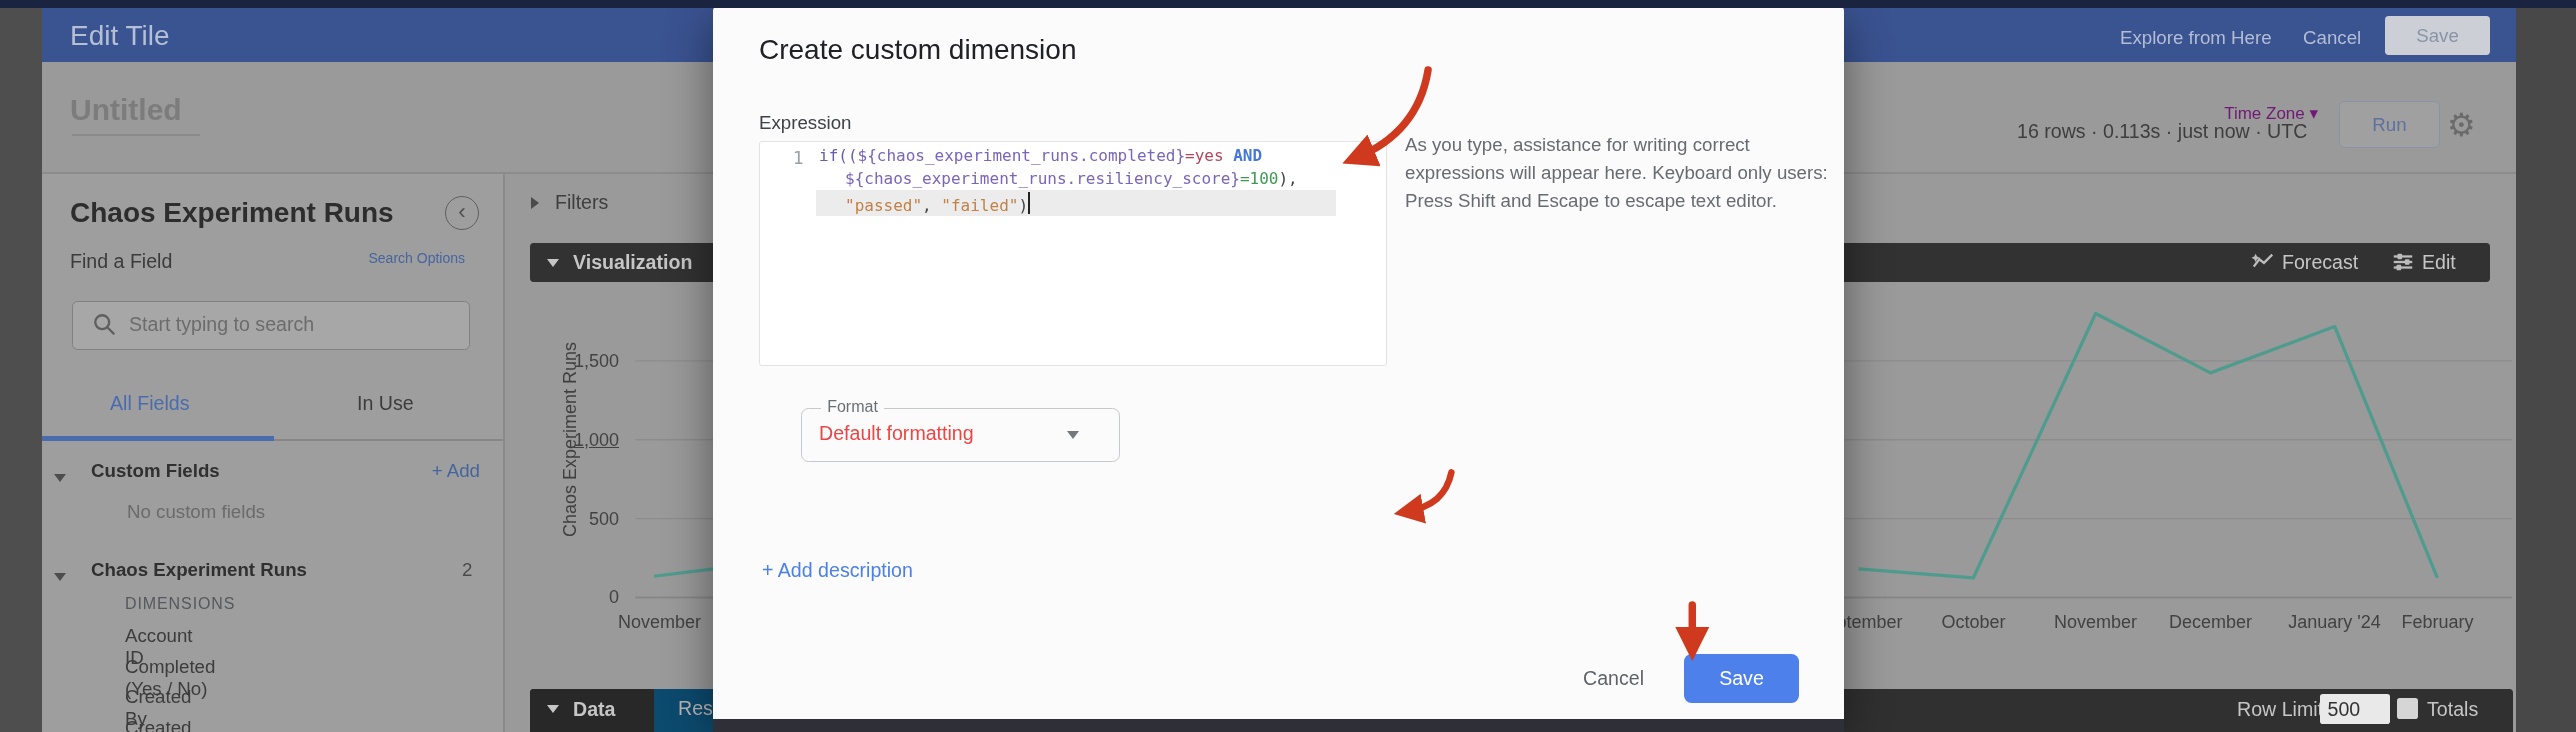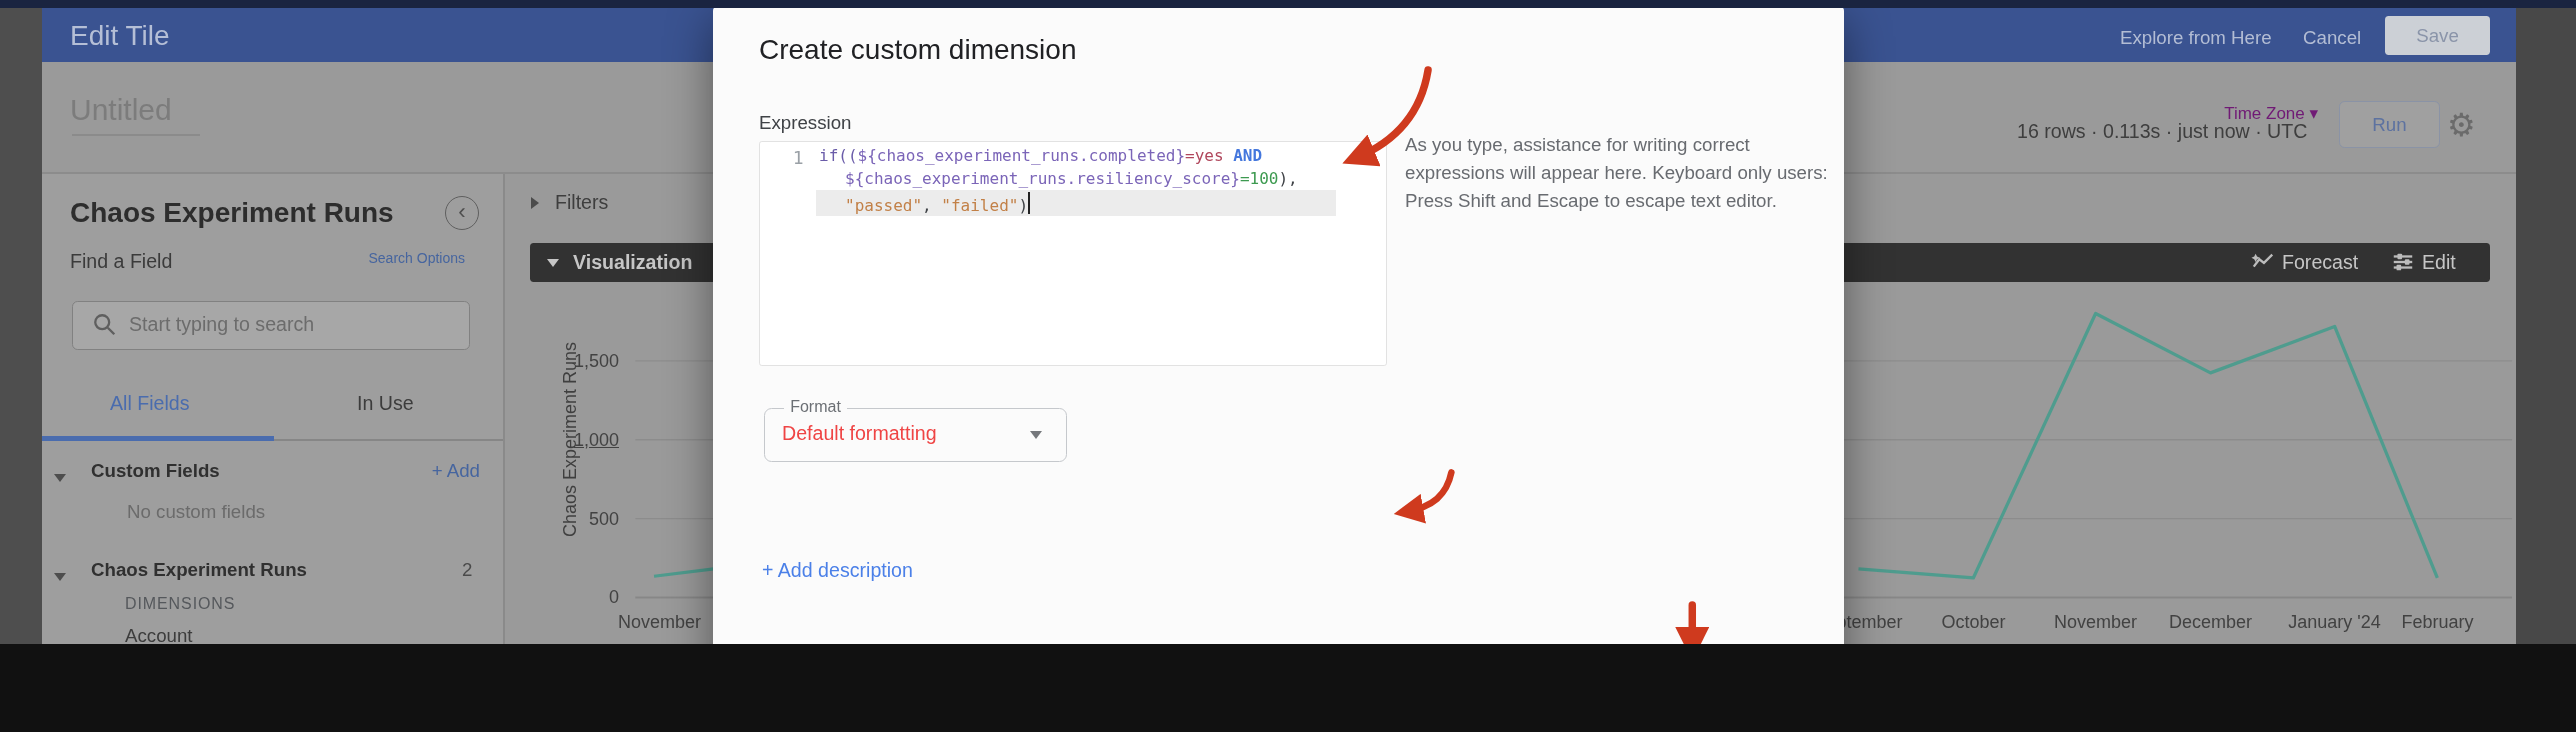--- a/index.html
+++ b/index.html
@@ -1,31 +1,31 @@
 <!DOCTYPE html>
 <html style="font-size:15px"><head>
 <meta charset="utf-8">
 <style>
   html,body{margin:0;padding:0;background:#111;}
-  #screen{position:relative;width:2576px;height:644px;overflow:hidden;
+  #screen{position:relative;width:2576px;height:732px;overflow:hidden;
     font-family:"Liberation Sans",sans-serif;background:#9a9a9a;}
   .ab{position:absolute;}
   .nosel{user-select:none;}
   
   .top-strip{left:0;top:0;width:2576px;height:7.5px;background:#1a2440;}
   .left-strip{left:0;top:7.5px;width:42px;height:725px;background:#4e4e4e;}
   .right-strip{left:2516px;top:7.5px;width:60px;height:725px;background:#484848;}
   
   .topbar{left:42px;top:7.5px;width:2474px;height:54px;background:#3a5391;}
   .topbar-title{left:70px;top:19.6px;font-size:28px;font-weight:500;color:#b5bfd6;}
   .topbar-link{top:27px;font-size:18.7px;color:#b3bdd4;}
   .topbar-save{left:2385px;top:16px;width:105px;height:39px;background:#ccd0d6;border-radius:3.7px;
     color:#8a94a9;font-size:18.7px;display:flex;align-items:center;justify-content:center;}
   
-  .untitled{left:70px;top:93px;font-size:30px;color:#7c7c7c;}
+  .untitled{left:70px;top:93px;font-size:30px;color:#7c7c7c;font-weight:bold;}
   .untitled-line{left:72px;top:134px;width:128px;height:1.9px;background:#8b8b8b;}
   .tz{left:2169px;top:103px;width:149px;text-align:right;font-size:17px;color:#701a75;}
   .stats{left:2017px;top:120px;font-size:19.6px;color:#3e3e3e;}
   .run-btn{left:2339px;top:101px;width:99px;height:45px;border:1.9px solid #8a93a6;border-radius:5.6px;
     color:#5d72a0;font-size:18.7px;display:flex;align-items:center;justify-content:center;background:#a0a0a0;}
   .gear{left:2447px;top:106px;font-size:32px;color:#6b6b6b;}
   .hdiv{left:42px;top:172px;width:2474px;height:1.9px;background:#8c8c8c;}
   
   .sidebar-bg{left:42px;top:174px;width:461px;height:559px;background:#9e9e9e;}
   .vdiv{left:503px;top:174px;width:1.9px;height:559px;background:#8a8a8a;}
@@ -46,40 +46,40 @@
   
   .filters-lbl{left:555px;top:191px;font-size:19.6px;color:#3e3e3e;}
   .viz-bar{left:530px;top:243px;width:1960px;height:39px;background:#323232;border-radius:3.7px;}
   .bar-lbl{font-size:19.6px;color:#c6c6c6;}
   .ylab{left:532px;top:346px;font-size:18px;color:#3f3f3f;transform:rotate(-90deg);transform-origin:left top;
     white-space:nowrap;left:560px;top:537px;}
   .ytick{width:56px;text-align:right;font-size:18px;color:#424242;}
   .xtick{font-size:18px;color:#424242;text-align:center;width:149px;margin-left:-75px;}
   .footer-bar{left:530px;top:689px;width:1983px;height:43px;background:#303030;border-radius:3.7px 3.7px 0 0;}
   .data-pill{left:530px;top:689px;width:124px;height:43px;background:#282828;border-radius:3.7px 3.7px 0 0;}
-  .res-tab{left:654px;top:689px;width:59px;height:43px;background:#14532d;overflow:hidden;}
+  .res-tab{left:654px;top:689px;width:59px;height:43px;background:#0c4a6e;overflow:hidden;}
   .rl-input{left:2320px;top:694px;width:62px;height:30px;background:#e9e9e9;border-radius:2.8px;
     font-size:19.6px;color:#333;padding-left:7.5px;line-height:30px;}
   .chk{left:2397px;top:698px;width:20.5px;height:20.5px;background:#d6d6d6;border-radius:2.8px;}
   
   .modal{left:713px;top:6.5px;width:1131px;height:715px;background:#fbfbfb;border-radius:3.7px;
     box-shadow:0 13px 47px rgba(0,0,0,.45);}
   .m-title{left:759px;top:34px;font-size:28px;font-weight:500;color:#202124;}
   .m-expr-lbl{left:759px;top:112px;font-size:18.7px;color:#3f4246;}
   .editor{left:759px;top:141px;width:626px;height:223px;background:#fff;border:1.9px solid #e2e2e2;border-radius:2.8px;}
   .active-line{left:816px;top:190px;width:520px;height:26px;background:#ececec;}
   .gutter-num{left:785px;top:147px;width:18.7px;text-align:right;font-family:"DejaVu Sans Mono",monospace;
     font-size:18px;color:#9aa0a6;}
   .code-line{font-family:"DejaVu Sans Mono",monospace;font-size:16px;white-space:pre;color:#3f4246;}
   .tok-kw{color:#6a5ca9;} .tok-var{color:#7b65b8;} .tok-val{color:#b0475c;}
   .tok-and{color:#4477dd;font-weight:bold;} .tok-num{color:#3d9a50;} .tok-str{color:#c28047;} .tok-plain{color:#3f4246;}
   .cursor{display:inline-block;width:1.9px;height:22.4px;background:#222;vertical-align:-3.7px;}
   .m-help{left:1405px;top:131px;width:425px;font-size:18.7px;line-height:28px;color:#686b70;}
   .fieldset{border-radius:7.5px;background:#fbfbfb;}
-  .format-box{left:764px;top:408px;width:301px;height:52px;border:1.9px solid #c5c8cc;}
+  .format-box{left:801px;top:408px;width:301px;height:52px;border:1.9px solid #c5c8cc;padding-left:16px;}
   .name-box{left:758px;top:480px;width:630px;height:54px;border:2.8px solid #4b7fe8;}
   .float-lbl{position:absolute;top:-11.2px;left:18.7px;background:#fbfbfb;padding:0 6.5px;font-size:16px;}
   .fmt-val{position:absolute;left:17px;top:13px;font-size:19.6px;color:#ef4444;}
   .name-val{position:absolute;left:18.7px;top:13px;font-size:19.6px;color:#26282c;}
   .adddesc{left:762px;top:559px;font-size:19.6px;color:#4b80e8;}
   .m-cancel{left:1583px;top:667px;font-size:19.6px;color:#5f6368;}
   .m-save{left:1684px;top:654px;width:115px;height:49px;background:#4d80ea;border-radius:7.5px;color:#fff;
     font-size:19.6px;display:flex;align-items:center;justify-content:center;}
   .under-modal{left:713px;top:719px;width:1131px;height:13px;background:#2f2f38;}
   svg{display:block;}

